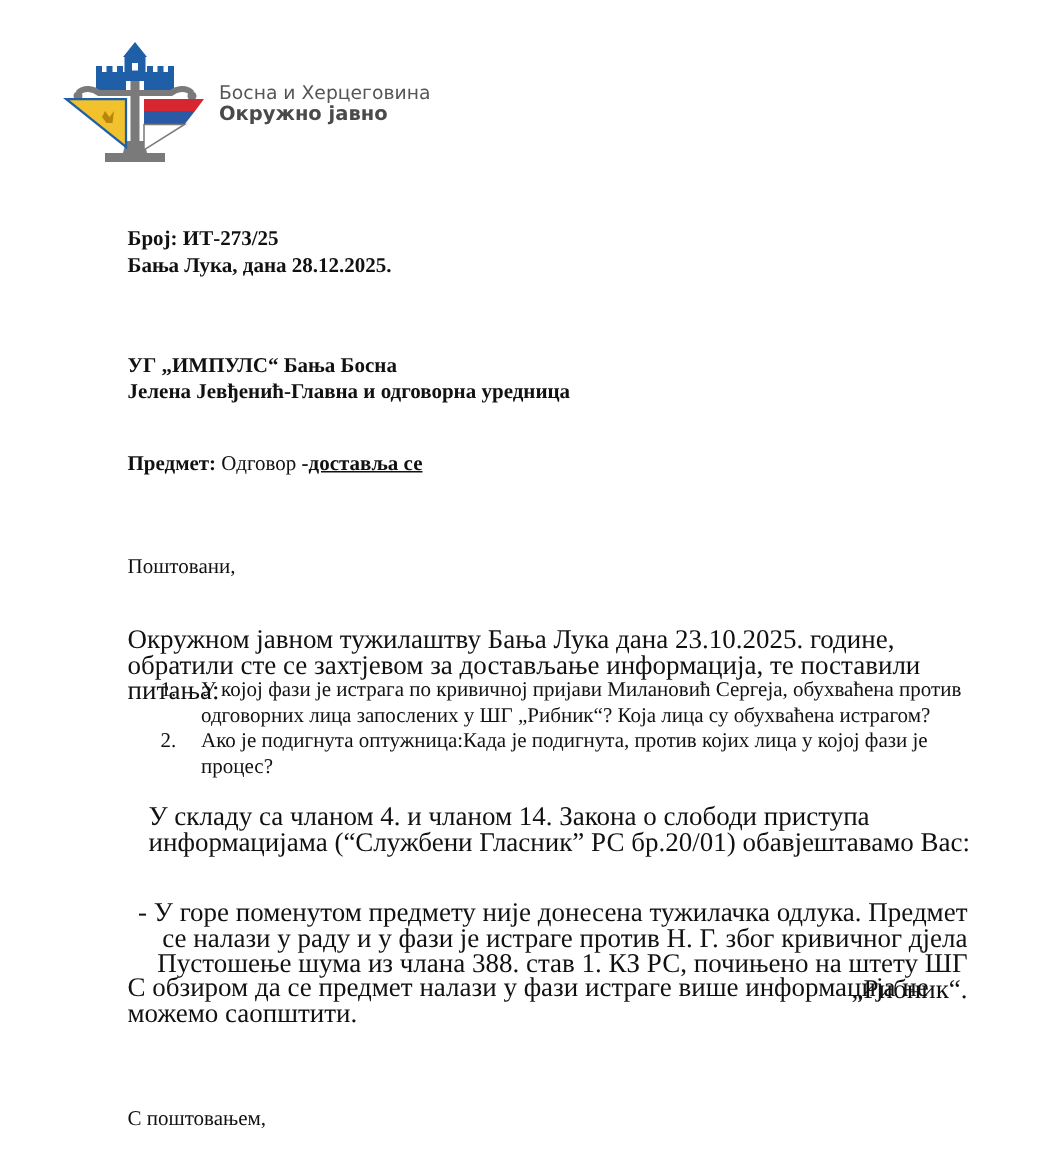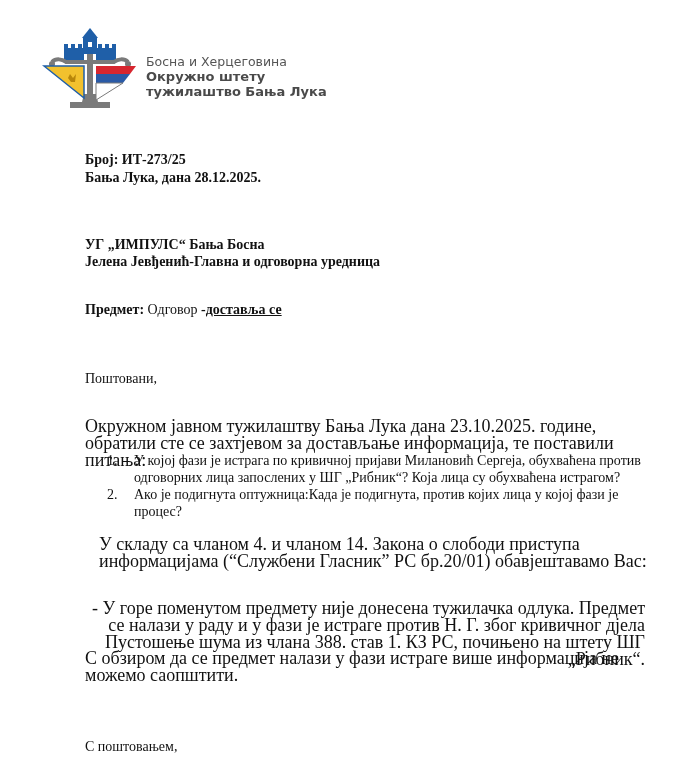--- a/index.html
+++ b/index.html
@@ -136,22 +136,21 @@
       <g>
         <polygon points="54,38 94,38 88,46 54,46" fill="#d7262f"></polygon>
         <polygon points="54,46 88,46 81,55 54,55" fill="#2a5aa6"></polygon>
         <polygon points="54,55 81,55 54,72" fill="#ffffff" stroke="#7a7a7a" stroke-width="1"></polygon>
       </g>
     </svg>
   </div>
 
   <div class="org-text">
     <span class="line">Босна и Херцеговина</span>
-    <span class="line bold">Окружно штету</span>
-    <span class="line bold">тужилаштво Бања Лука</span>
+    <span class="line bold">Окружно јавно</span>
   </div>
 
   <div class="text bold doc-number">Број: ИТ-273/25</div>
   <div class="text bold doc-place-date">Бања Лука, дана 28.12.2025.</div>
 
   <div class="text bold recipient-org">УГ „ИМПУЛС“ Бања Босна</div>
   <div class="text bold recipient-person">Јелена Јевђенић-Главна и одговорна уредница</div>
 
   <div class="text subject">
     <span class="label">Предмет:</span>

